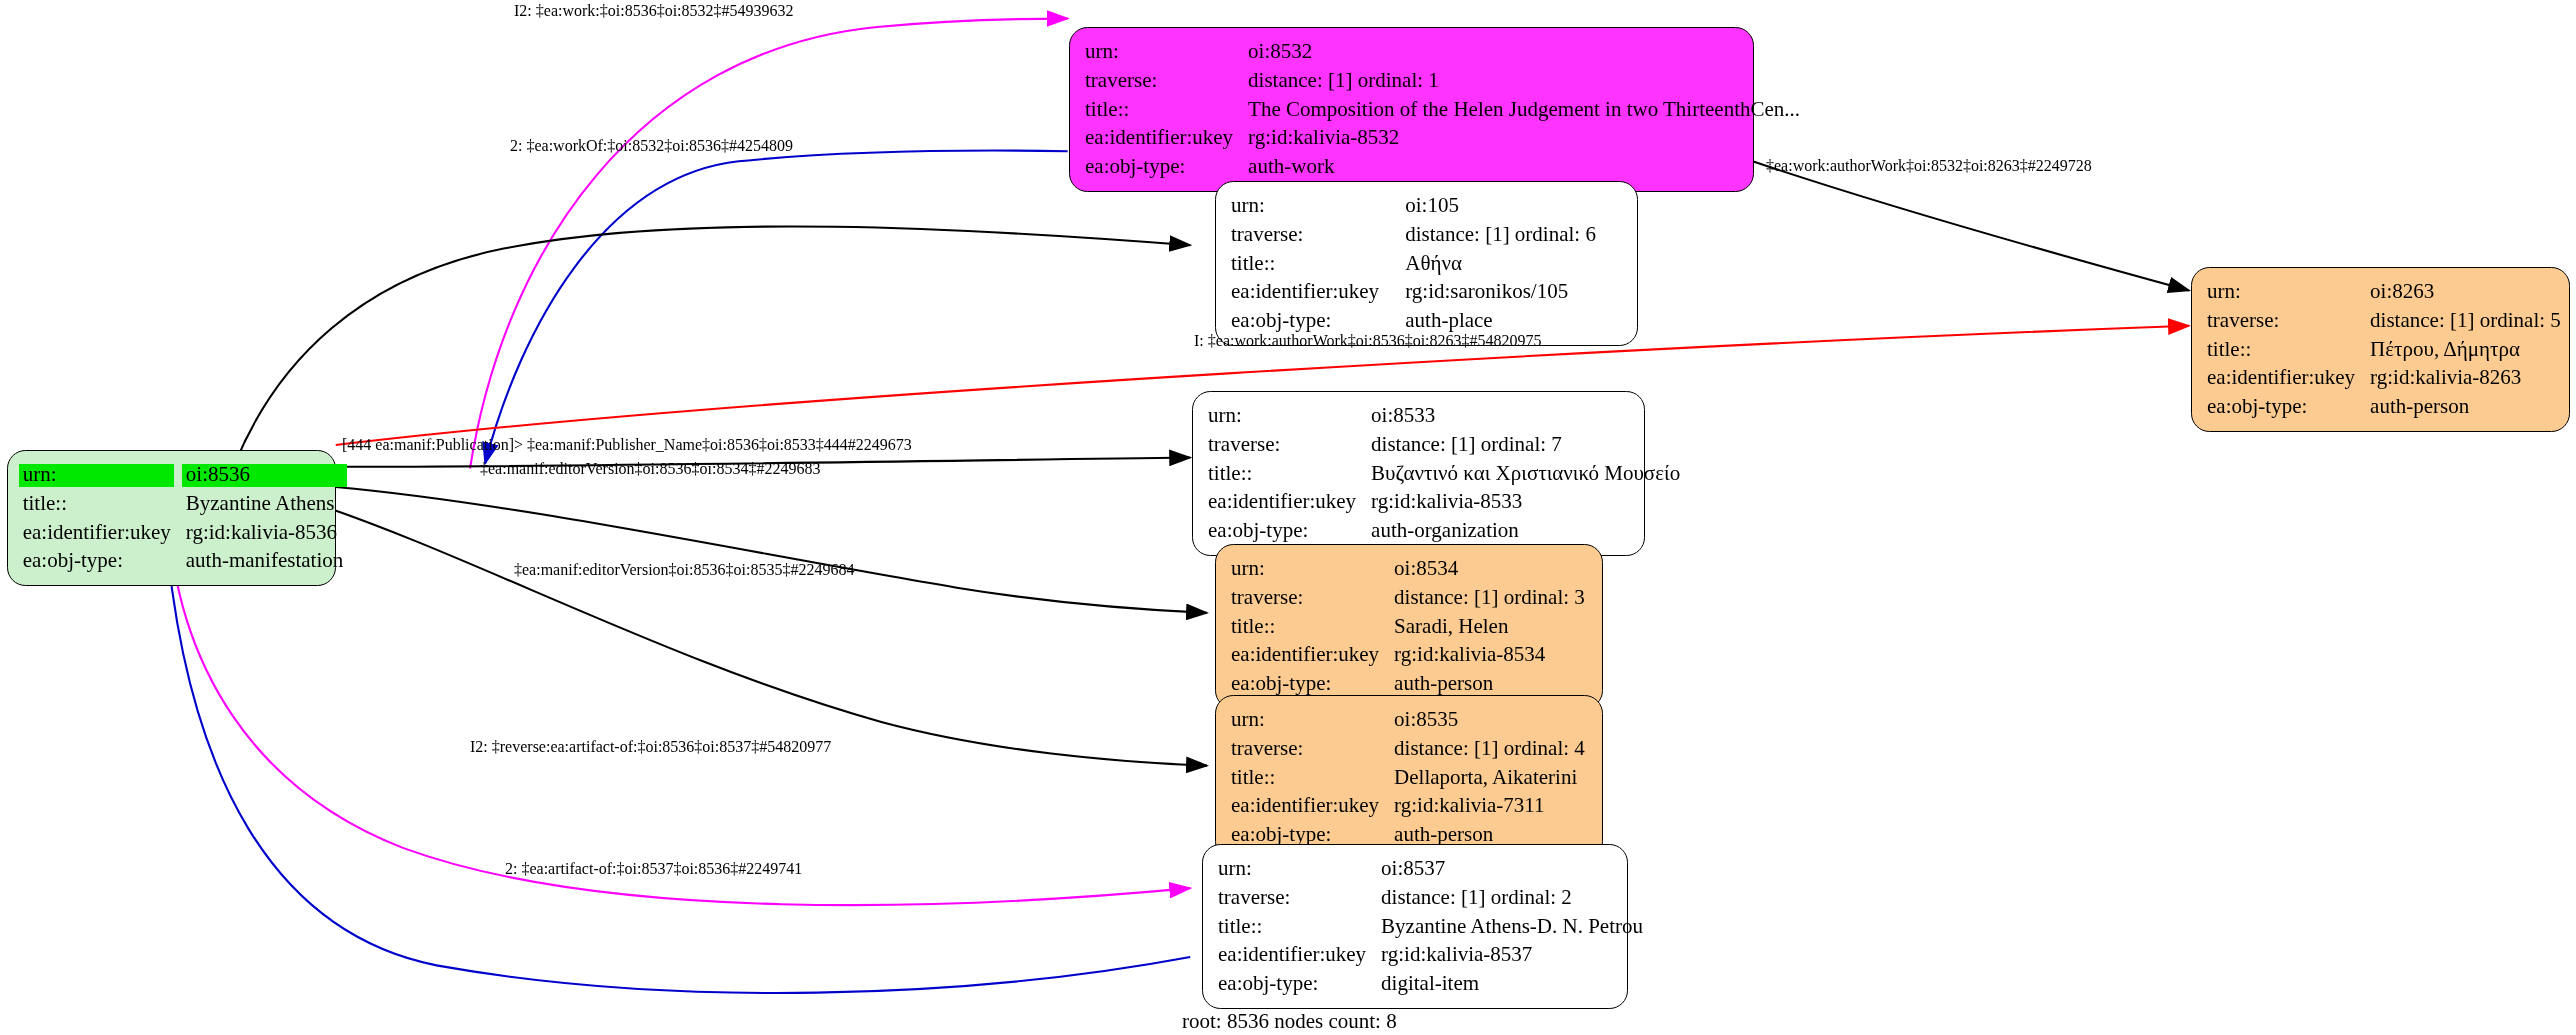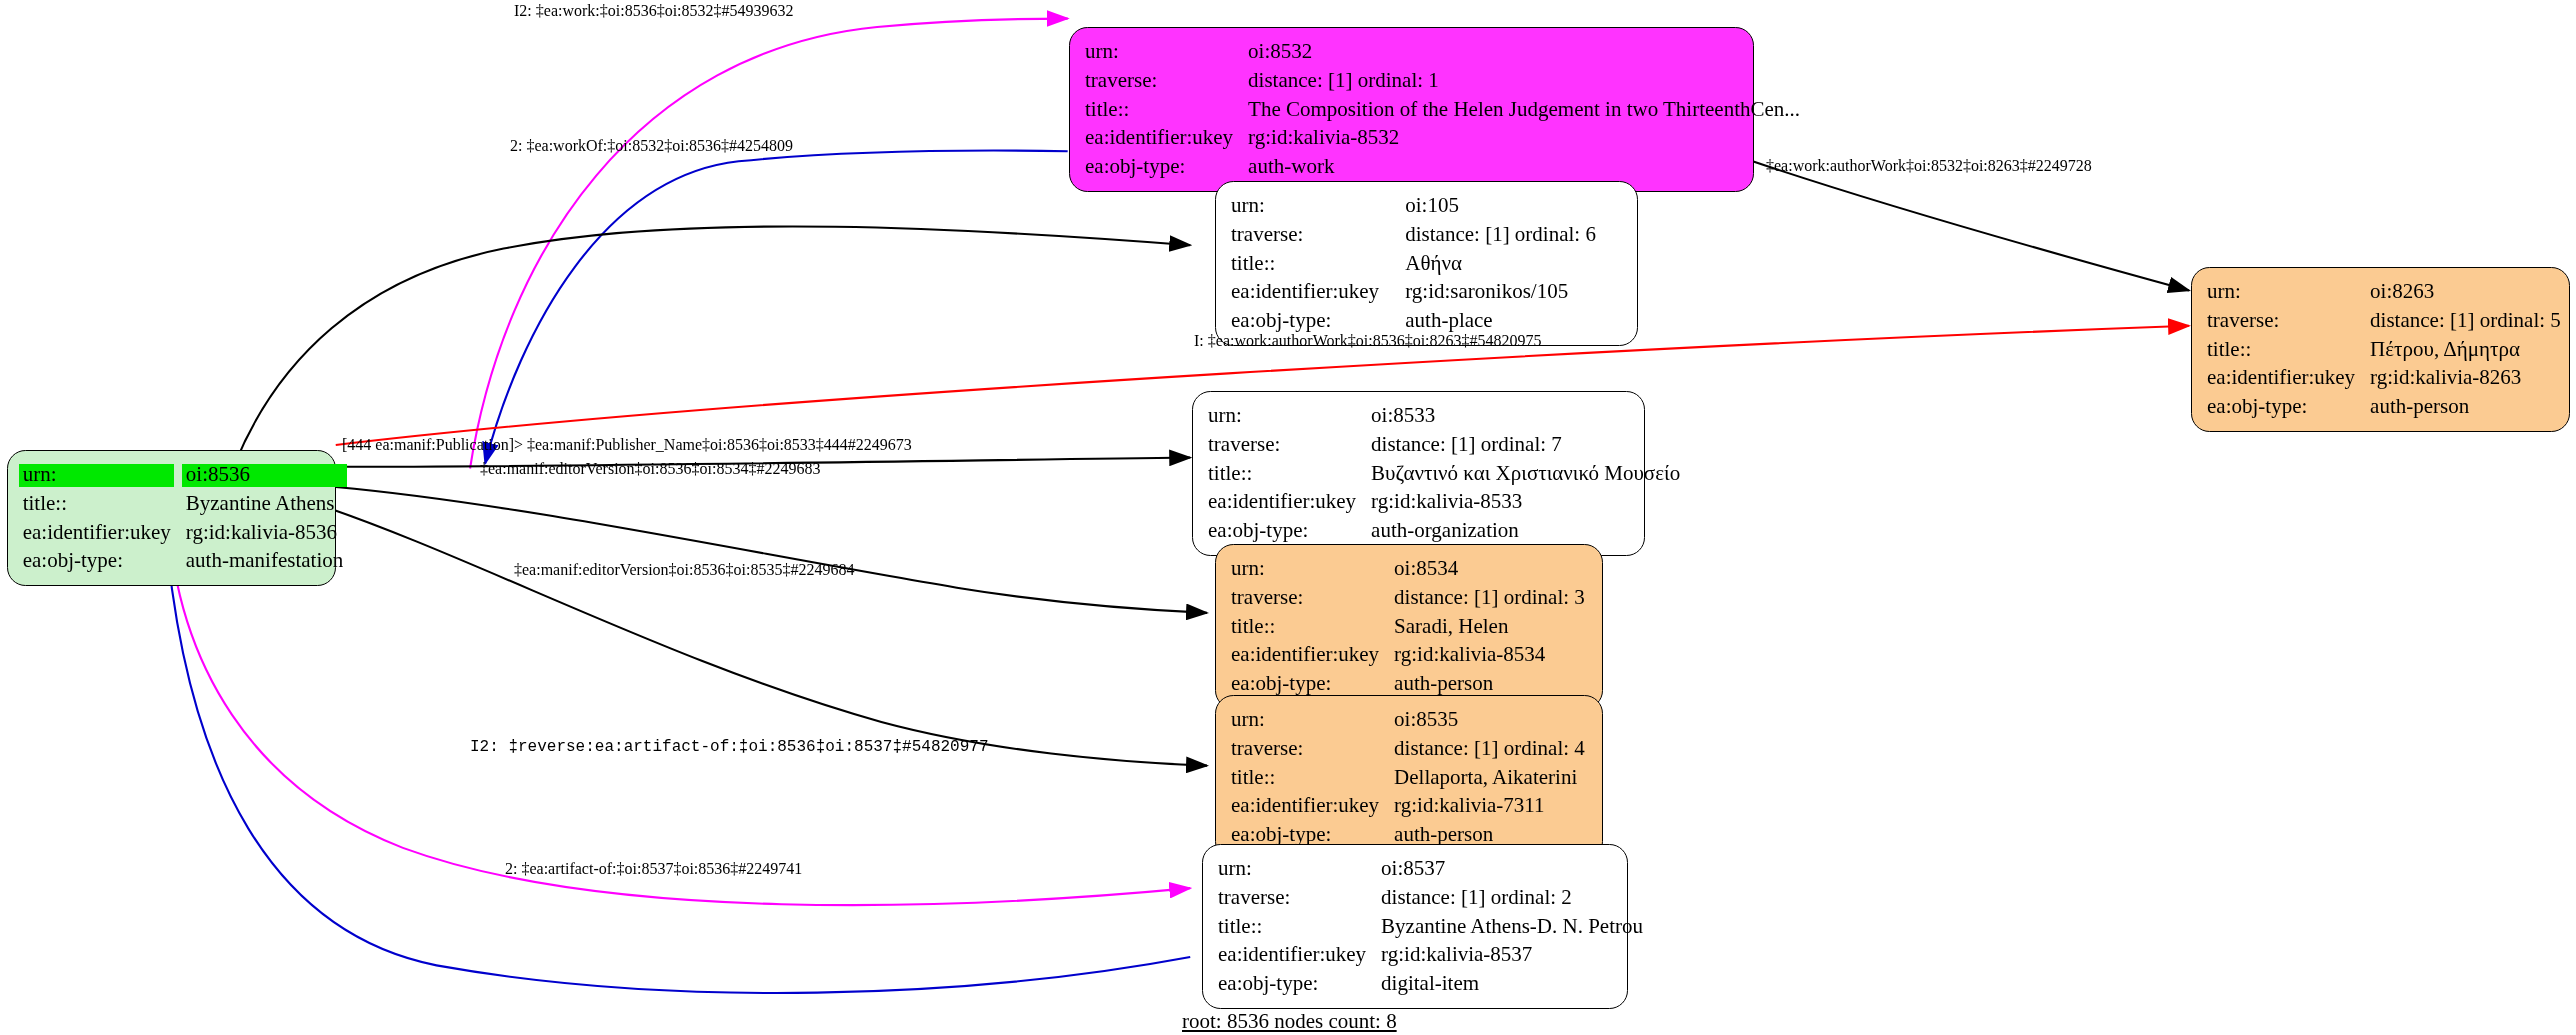--- a/index.html
+++ b/index.html
@@ -338,20 +338,20 @@
   <div class="edge-label" style="left:1766px; top:158px;">‡ea:work:authorWork‡oi:8532‡oi:8263‡#2249728</div>
 
   <div class="edge-label" style="left:1194px; top:333px;">I: ‡ea:work:authorWork‡oi:8536‡oi:8263‡#54820975</div>
 
   <div class="edge-label" style="left:342px; top:437px;">[444 ea:manif:Publication]&gt; ‡ea:manif:Publisher_Name‡oi:8536‡oi:8533‡444#2249673</div>
 
   <div class="edge-label" style="left:480px; top:461px;">‡ea:manif:editorVersion‡oi:8536‡oi:8534‡#2249683</div>
 
   <div class="edge-label" style="left:482px; top:562px;margin-left:32px;">‡ea:manif:editorVersion‡oi:8536‡oi:8535‡#2249684</div>
 
-  <div class="edge-label" style="left:470px; top:739px;font-family:Liberation Mono, monospace;">I2: ‡reverse:ea:artifact-of:‡oi:8536‡oi:8537‡#54820977</div>
+  <div class="edge-label" style="left:470px; top:739px;">I2: ‡reverse:ea:artifact-of:‡oi:8536‡oi:8537‡#54820977</div>
 
   <div class="edge-label" style="left:505px; top:861px;">2: ‡ea:artifact-of:‡oi:8537‡oi:8536‡#2249741</div>
 
-  <div class="footer" style="left:1182px; top:1009px;text-decoration:underline;">root: 8536 nodes count: 8</div>
+  <div class="footer" style="left:1182px; top:1009px;">root: 8536 nodes count: 8</div>
 
 </div>
 
 
 </body></html>

